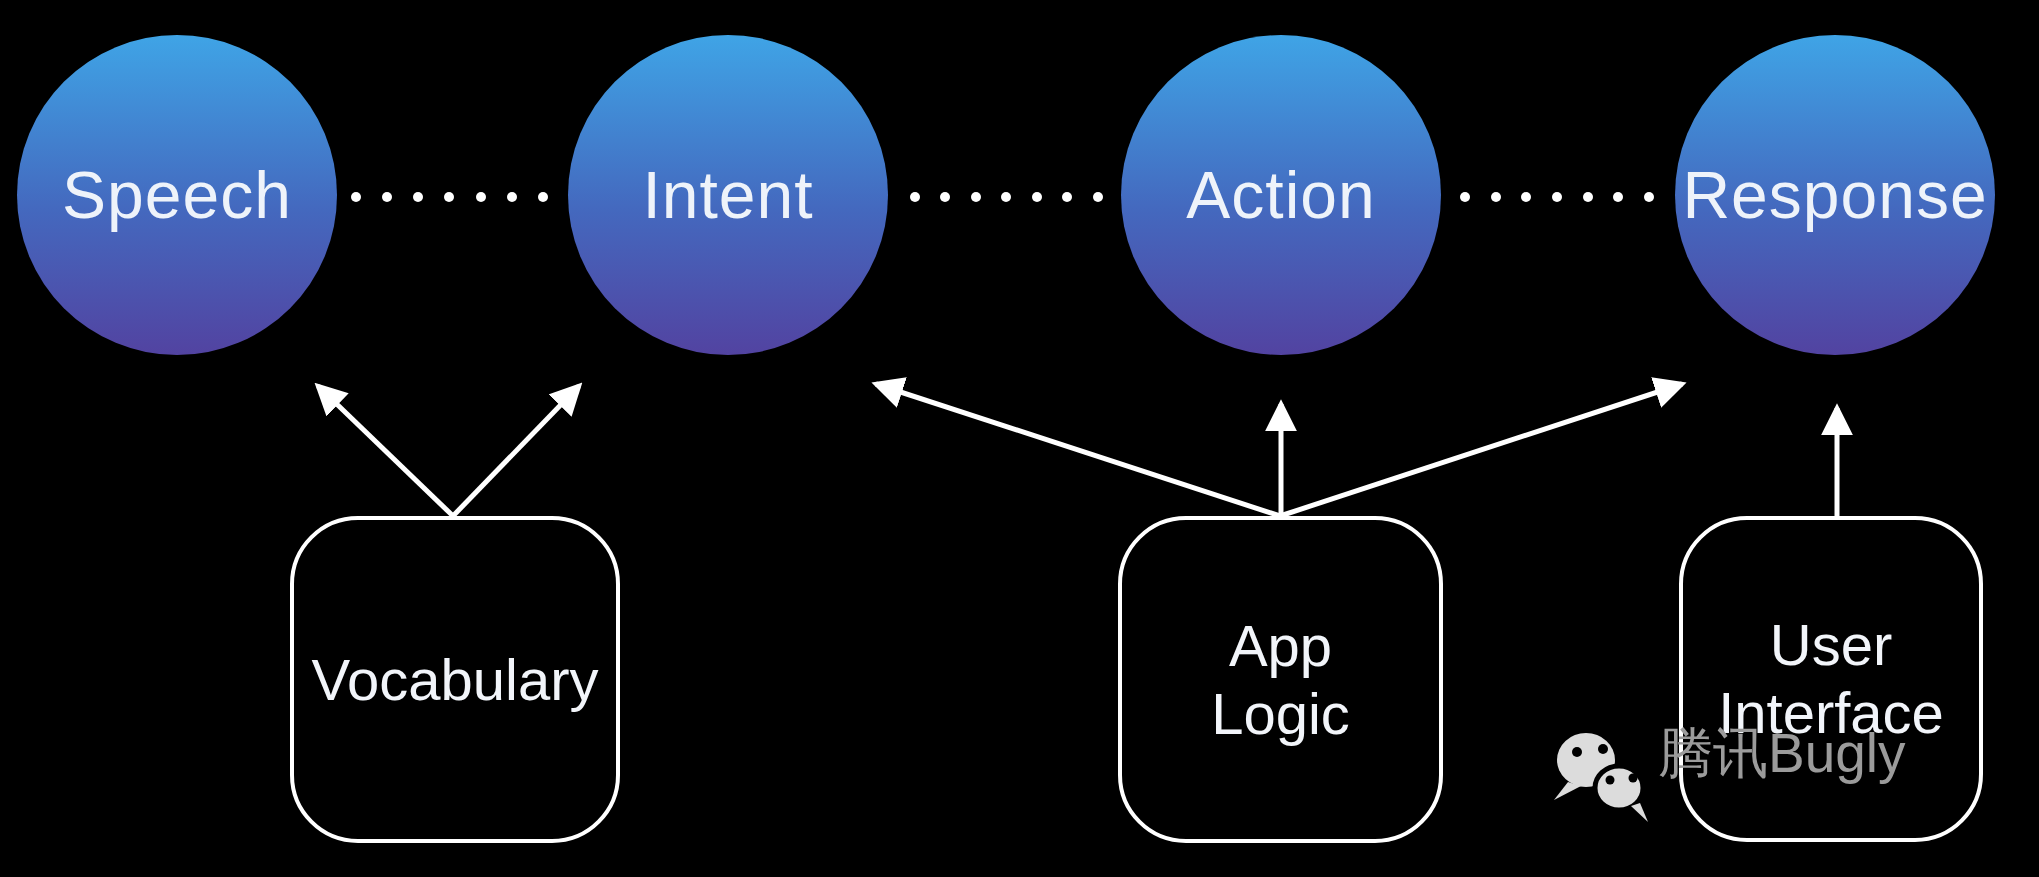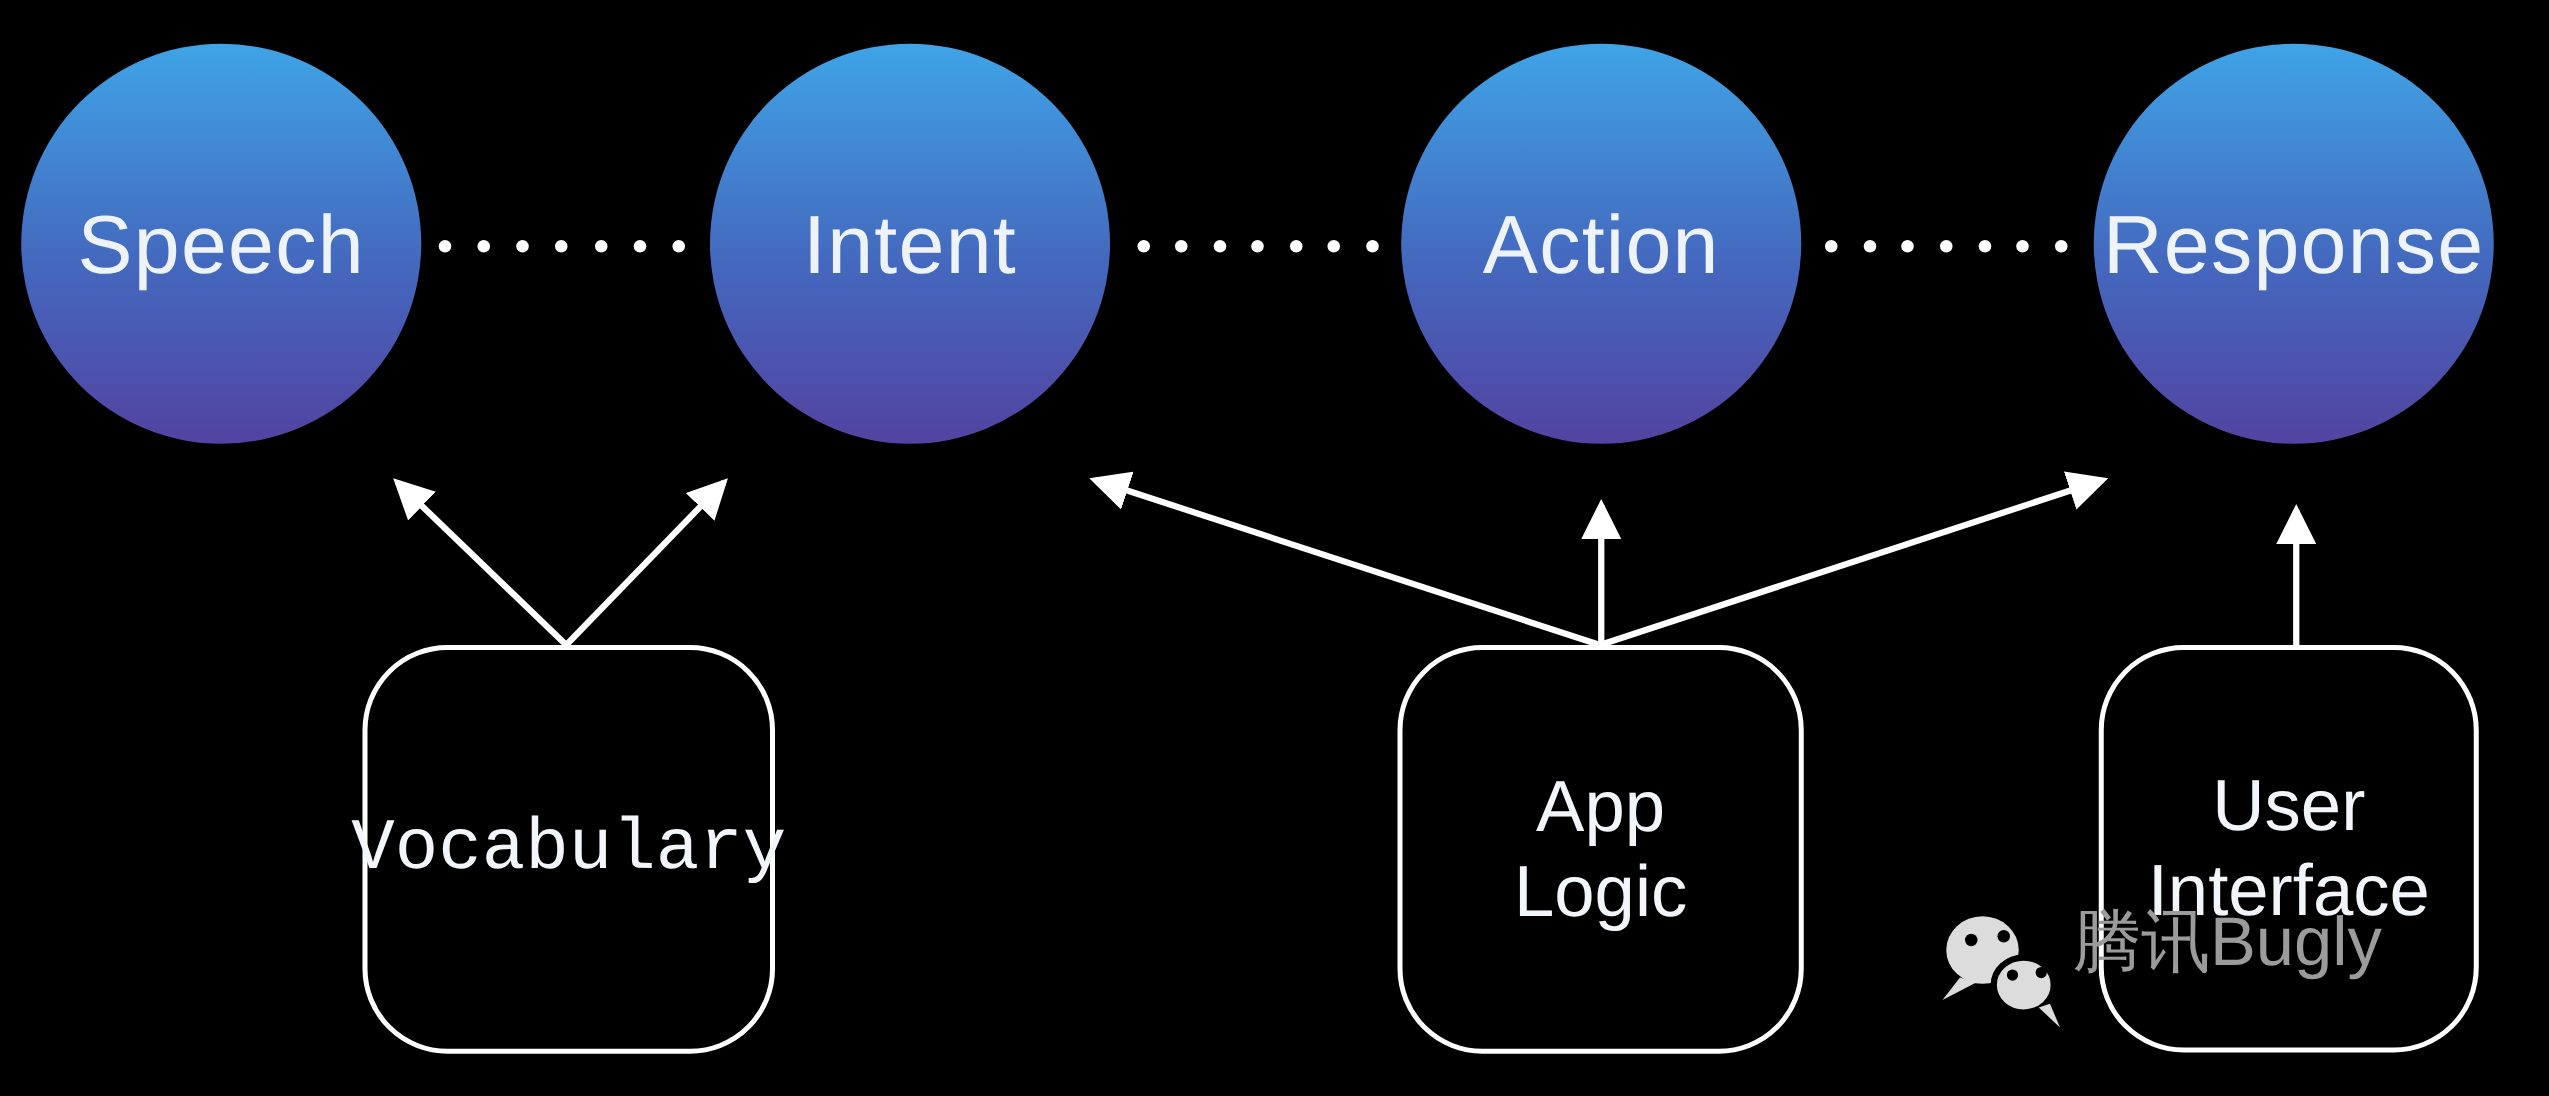--- a/index.html
+++ b/index.html
@@ -36,21 +36,21 @@
     color:#f2f5fa;
     font-size:58px;
     font-weight:300;
     line-height:1.17;
     white-space:nowrap;
   }
   #circle-speech{left:17px;top:35px;}
   #circle-intent{left:568px;top:35px;}
   #circle-action{left:1121px;top:35px;}
   #circle-response{left:1675px;top:35px;}
-  #box-vocabulary{left:290px;top:516px;width:330px;height:327px;font-family:Liberation Mono, monospace;}
+  #box-vocabulary{left:290px;top:516px;width:330px;height:327px;}
   #box-applogic{left:1118px;top:516px;width:325px;height:327px;}
   #box-ui{left:1679px;top:516px;width:304px;height:326px;}
   #overlay{
     position:absolute;left:0;top:0;width:2039px;height:877px;
     pointer-events:none;
   }
   #watermark-text{
     position:absolute;
     left:1658px;top:723px;
     color:#9b9b9b;

